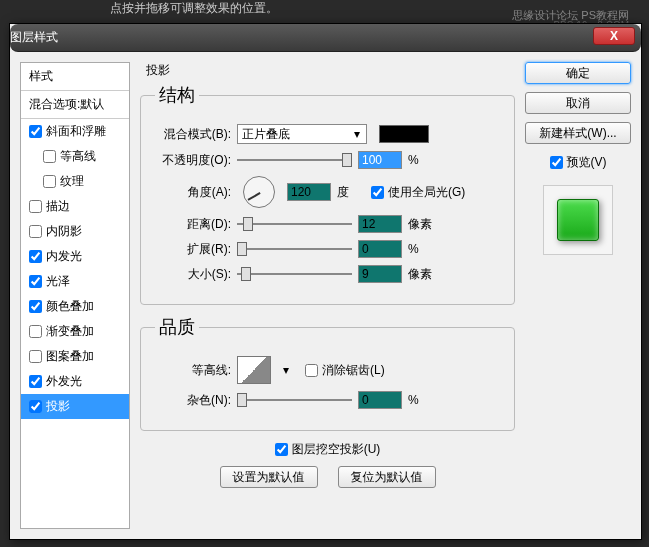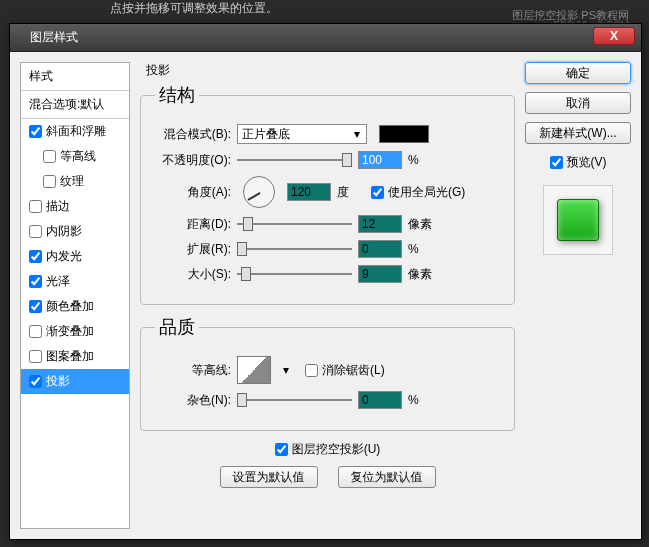--- a/index.html
+++ b/index.html
@@ -1,21 +1,21 @@
 <!DOCTYPE html>
 <html><head>
 <meta charset="utf-8">
 <style>
 * { box-sizing: border-box; margin: 0; padding: 0; font-family: "Microsoft YaHei", SimSun, sans-serif; font-size: 12px; }
 body { background: #2a2a2a; width: 649px; height: 547px; overflow: hidden; position: relative; }
 .hint-text { position: absolute; top: 0; left: 110px; color: #ccc; font-size: 12px; }
 .watermark { position: absolute; top: 8px; right: 20px; color: #888; font-size: 11px; }
 .watermark2 { position: absolute; top: 20px; right: 20px; color: #666; font-size: 10px; }
 .dialog { position: absolute; top: 23px; left: 9px; width: 633px; height: 517px; background: #f0f0f0; border: 1px solid #000; box-shadow: 2px 2px 10px rgba(0,0,0,0.5); }
-.titlebar { height: 28px; background: linear-gradient(#5a5a5a, #3a3a3a); border-bottom: 1px solid #222; display: flex; align-items: center; padding: 0 20px; position: relative; }
+.titlebar { height: 28px; background: linear-gradient(#5a5a5a, #3a3a3a); border-bottom: 1px solid #222; display: flex; align-items: center; padding: 0 0; position: relative; border-radius: 8px; }
 .title { color: #fff; font-size: 12px; }
 .close-btn { position: absolute; right: 6px; top: 3px; width: 42px; height: 18px; background: linear-gradient(#e06060, #c83030); border: 1px solid #8b1a1a; border-radius: 3px; display: flex; align-items: center; justify-content: center; color: #fff; font-weight: bold; cursor: pointer; }
 .body { display: flex; padding: 10px; height: calc(100% - 28px); }
 .left-panel { width: 110px; border: 1px solid #aaa; background: #fff; margin-right: 10px; }
 .left-header { padding: 5px 8px; border-bottom: 1px solid #ccc; }
 .left-sub { padding: 5px 8px; border-bottom: 1px solid #ccc; }
 .style-item { padding: 4px 8px; display: flex; align-items: center; gap: 4px; cursor: pointer; }
 .style-item.indent { padding-left: 22px; }
 .style-item.selected { background: #3399ff; color: #fff; }
 .style-item input[type=checkbox] { width: 13px; height: 13px; }
@@ -44,21 +44,21 @@
 .rbtn.primary { border: 1px solid #3399ff; box-shadow: 0 0 3px #3399ff; }
 .preview-check { display: flex; align-items: center; gap: 4px; justify-content: center; margin-top: 2px; }
 .preview-box { width: 70px; height: 70px; margin: 6px auto; background: #f5f5f5; border: 1px solid #ccc; display: flex; align-items: center; justify-content: center; }
 .preview-square { width: 42px; height: 42px; background: linear-gradient(#4cdc4c, #18a818); border: 1px solid #0a700a; border-radius: 3px; box-shadow: 2px 2px 6px rgba(0,0,0,0.4), inset 0 0 6px rgba(255,255,255,0.5); }
 .chk { display: flex; align-items: center; gap: 4px; }
 </style>
 </head>
 <body>
 
 <div class="hint-text">点按并拖移可调整效果的位置。</div>
-<div class="watermark">图层挖空投影  PS教程网</div>
+<div class="watermark">思缘设计论坛  PS教程网</div>
 <div class="watermark2">BBS.16xx8.COM</div>
 
 <div class="dialog">
   <div class="titlebar">
     <span class="title">图层样式</span>
     <div class="close-btn">
       <span>X</span>
     </div>
   </div>
   <div class="body">
@@ -97,20 +97,24 @@
           <input type="checkbox" checked="" style="">
           <span>颜色叠加</span>
         </div>
       <div class="style-item">
           <input type="checkbox" style="">
           <span>渐变叠加</span>
         </div>
       <div class="style-item">
           <input type="checkbox" style="">
           <span>图案叠加</span>
+        </div>
+      <div class="style-item">
+          <input type="checkbox" checked="" style="">
+          <span>外发光</span>
         </div>
       <div class="style-item selected">
           <input type="checkbox" checked="" style="">
           <span>投影</span>
         </div>
     </div>
 
     <div class="center-panel">
       <div class="panel-title">投影</div>
       <fieldset>

